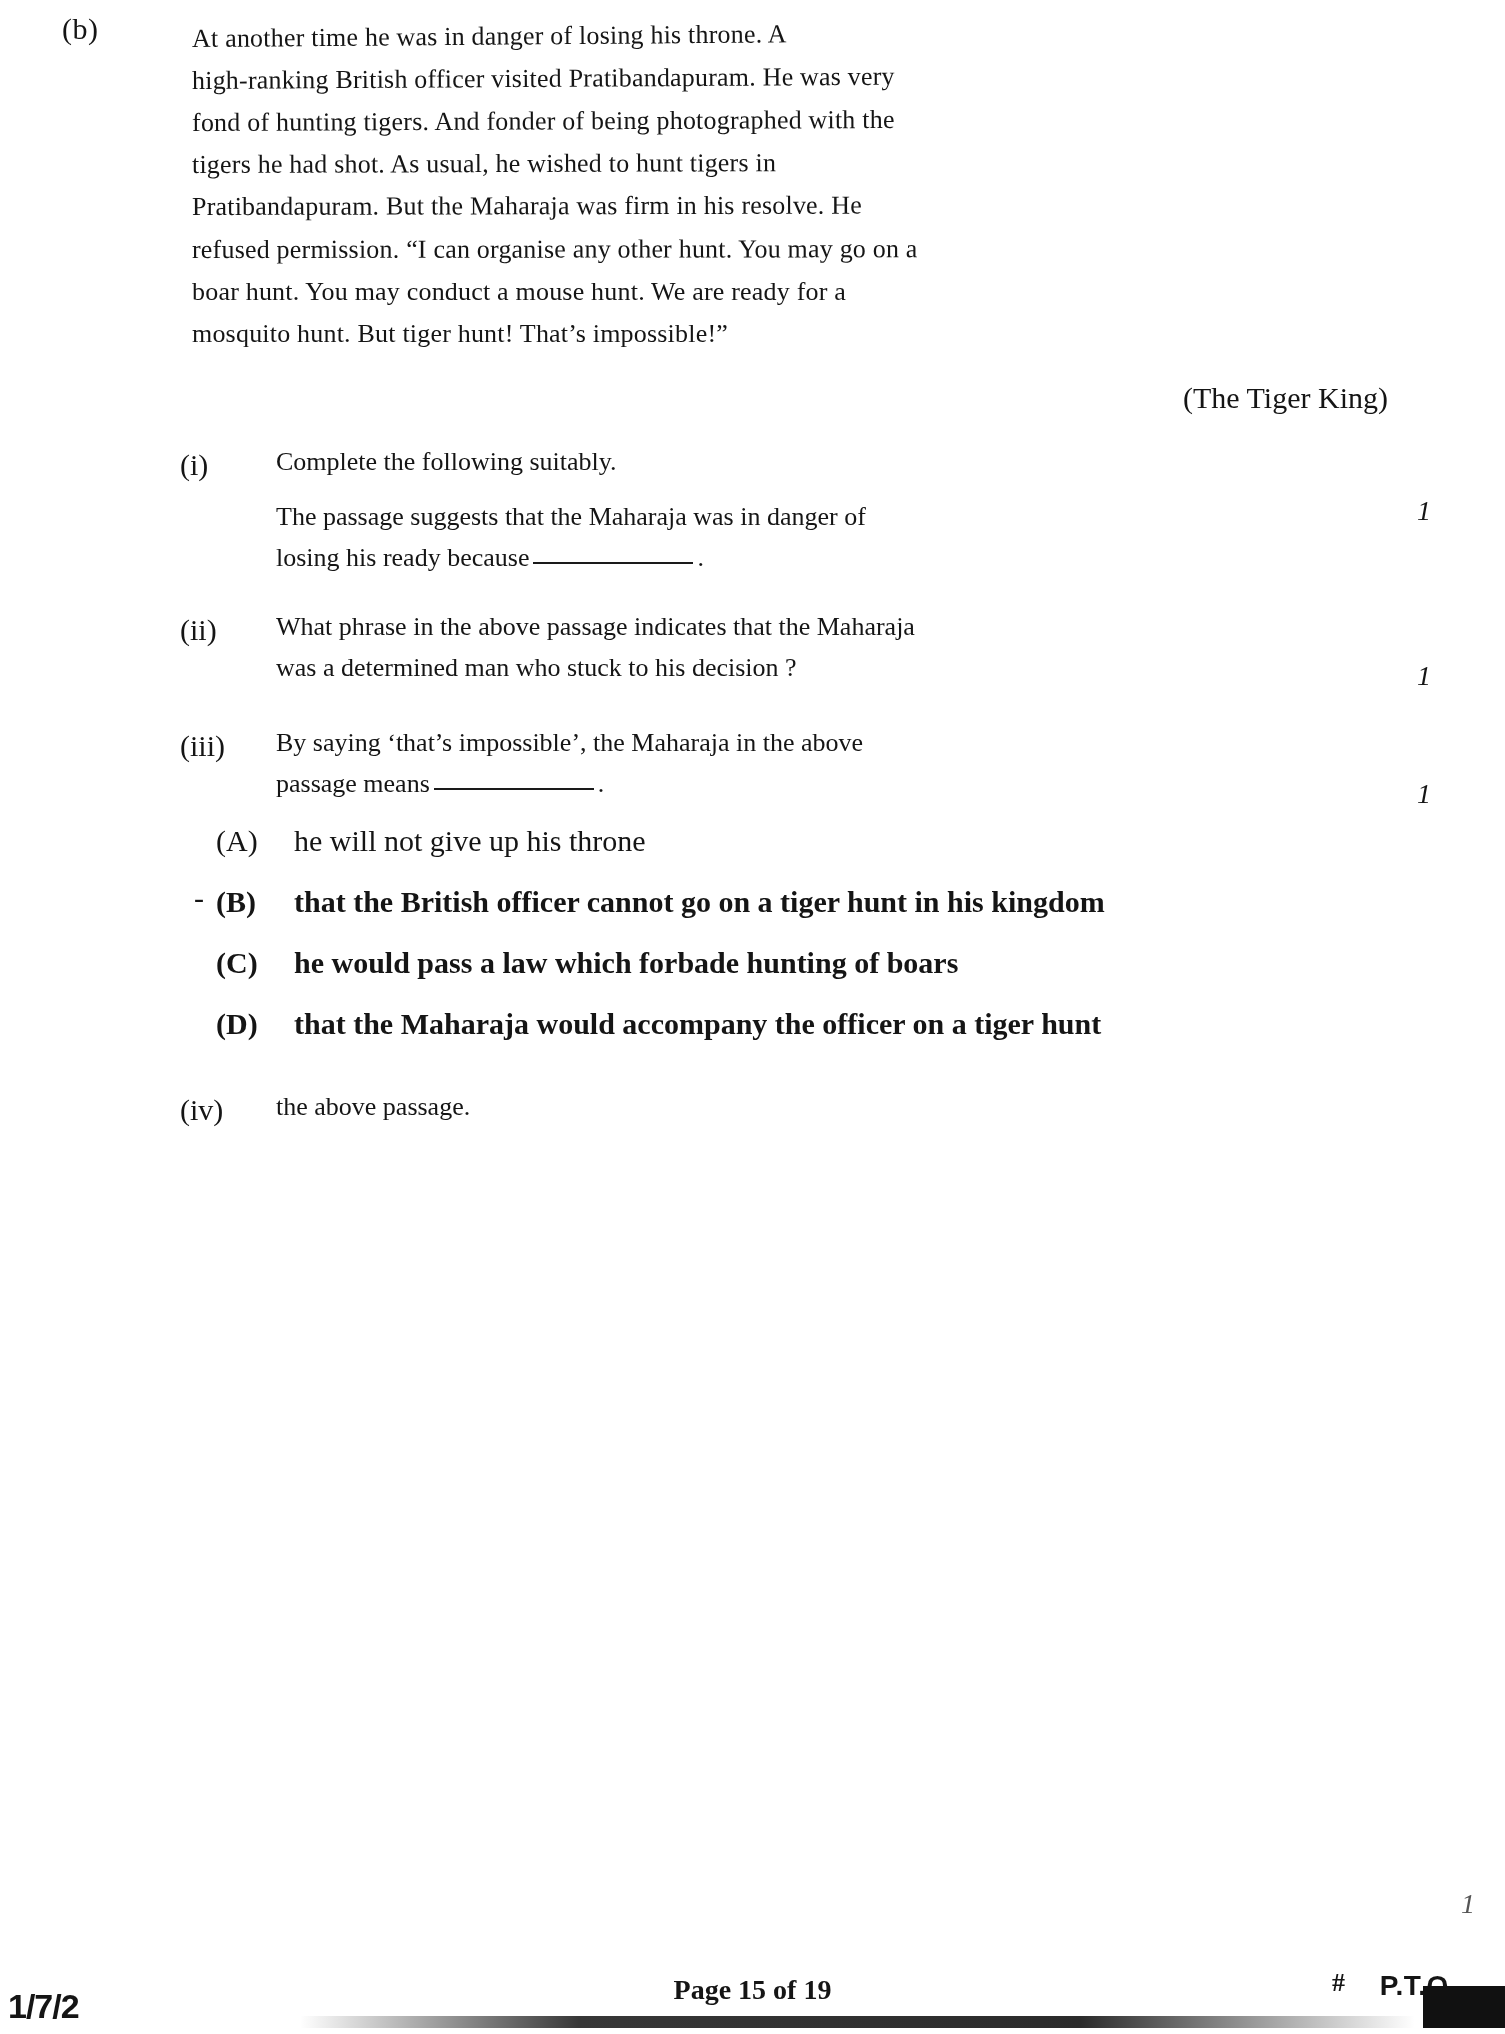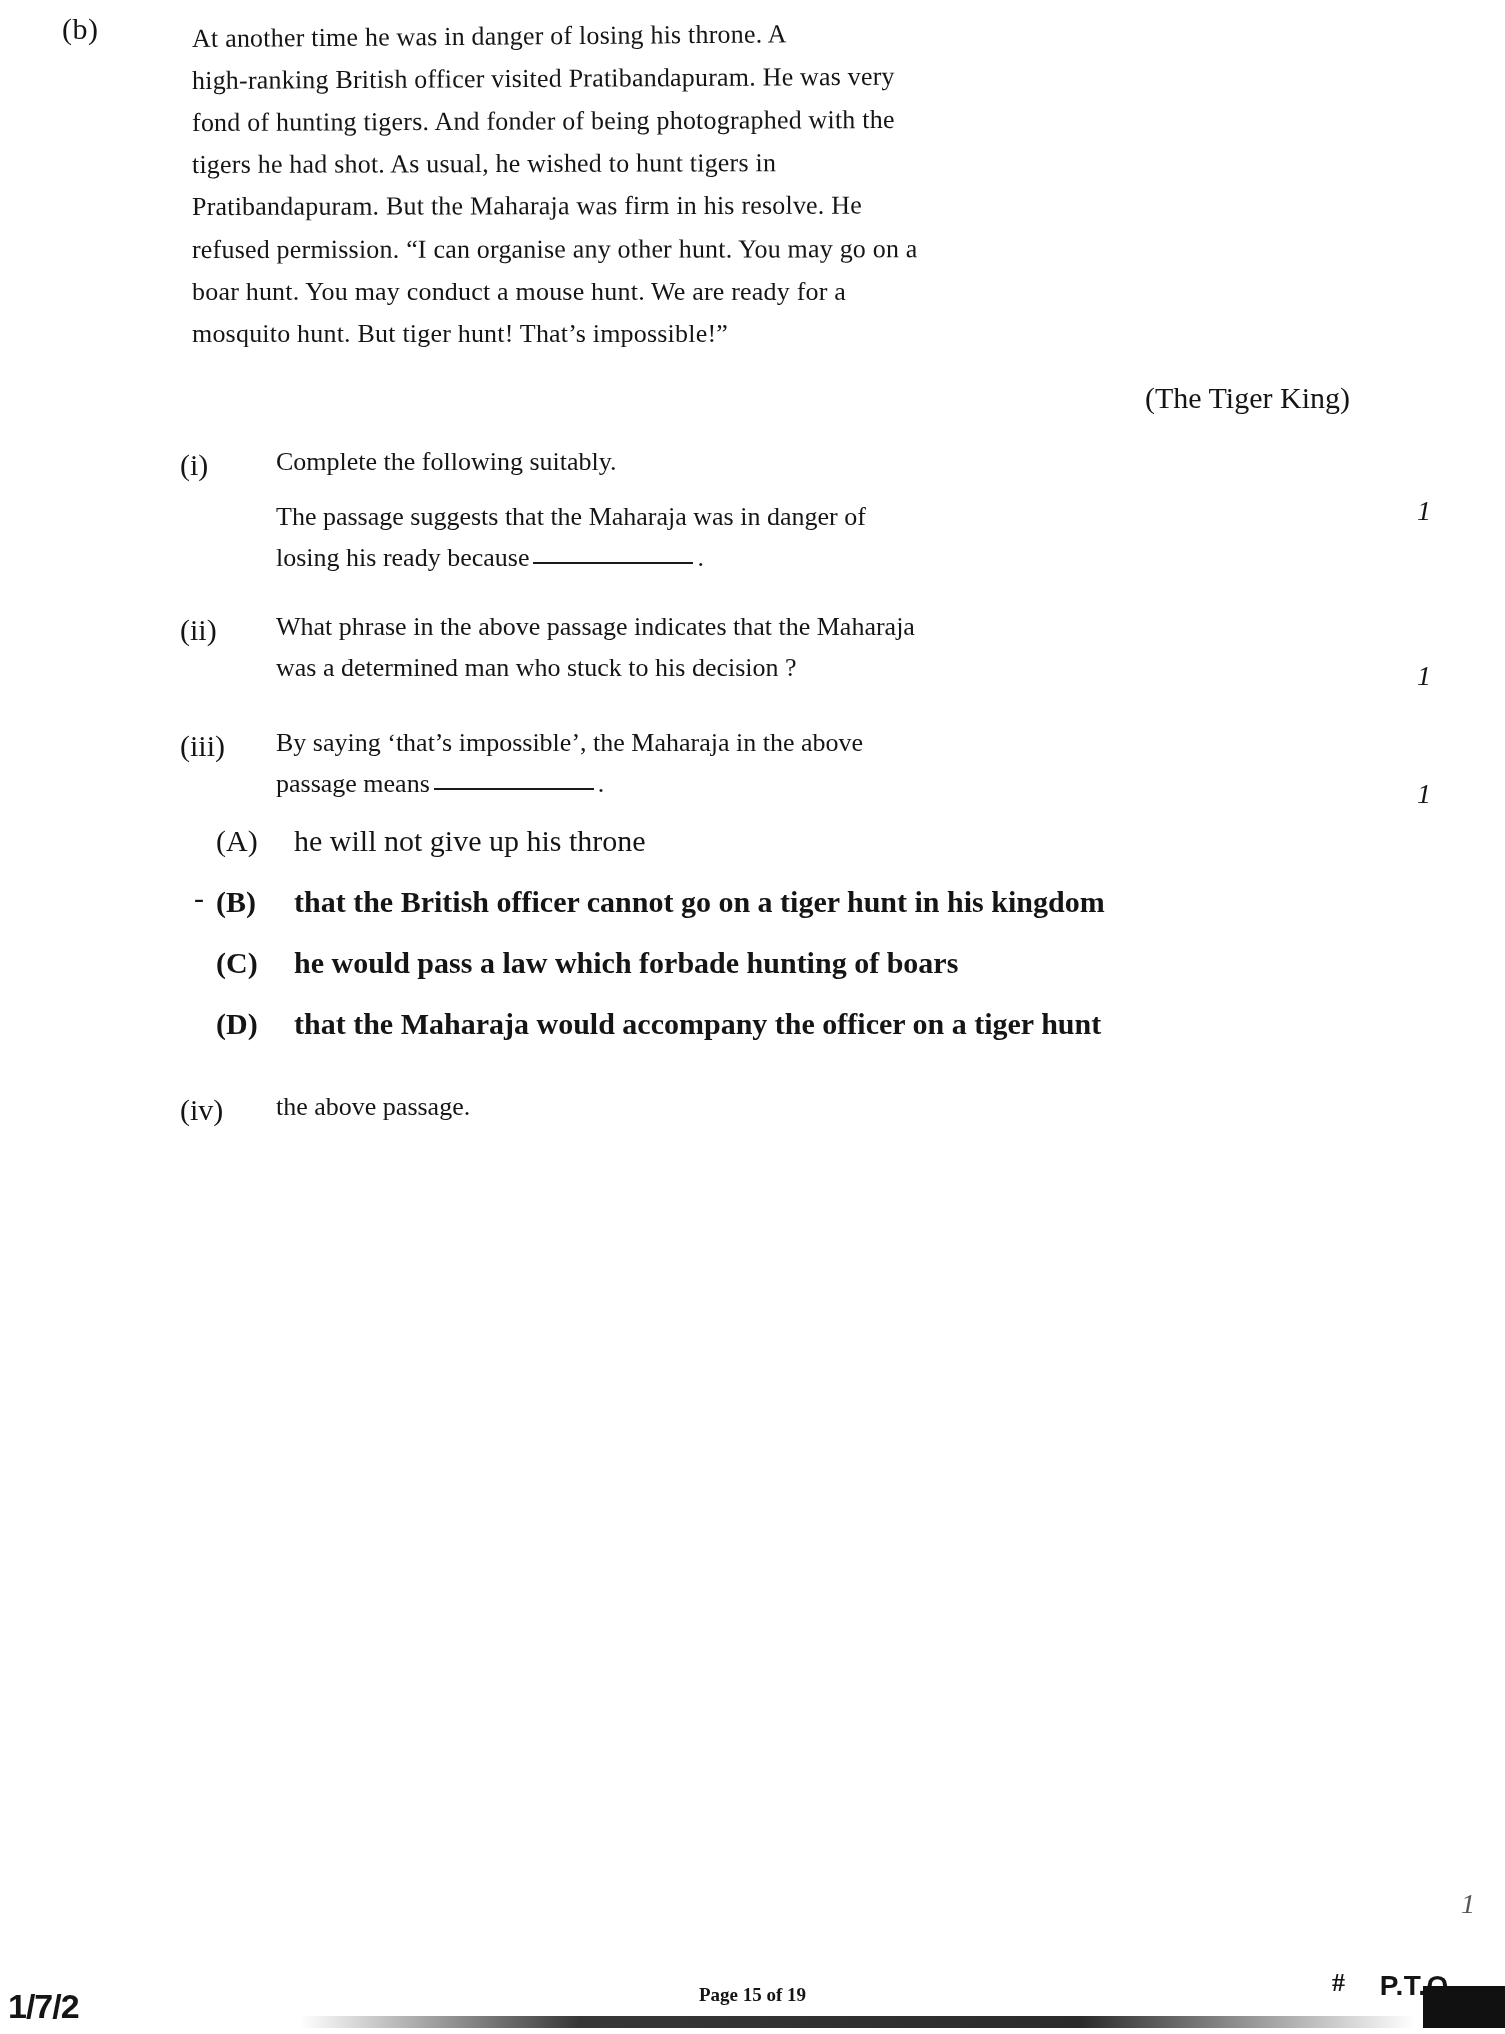--- a/index.html
+++ b/index.html
@@ -53,21 +53,21 @@
   
   .ln1  { transform: rotate(-0.45deg); transform-origin: left center; }
   .ln2  { transform: rotate(-0.35deg); transform-origin: left center; }
   .ln3  { transform: rotate(-0.25deg); transform-origin: left center; }
   .ln4  { transform: rotate(-0.18deg); transform-origin: left center; }
   .ln5  { transform: rotate(-0.12deg); transform-origin: left center; }
   .ln6  { transform: rotate(-0.06deg); transform-origin: left center; }
 
   .source {
     margin-top: 26px;
-    margin-right: 95px;
+    margin-right: 57px;
     text-align: right;
     font-size: 30px;
     font-family: "Liberation Serif", serif;
   }
 
   
   .qlist {
     margin-top: 26px;
     margin-left: 140px;
     margin-right: 60px;
@@ -147,21 +147,21 @@
     left: 0;
     right: 0;
     bottom: 6px;
     height: 70px;
   }
   .page-num {
     position: absolute;
     left: 0; right: 0;
     bottom: 22px;
     text-align: center;
-    font-size: 19px;
+    font-size: 28px;
     font-weight: 700;
     font-family: "Liberation Serif", serif;
   }
   .code-left {
     position: absolute;
     left: 8px;
     bottom: 2px;
     font-size: 34px;
     font-weight: 700;
     letter-spacing: -1px;

